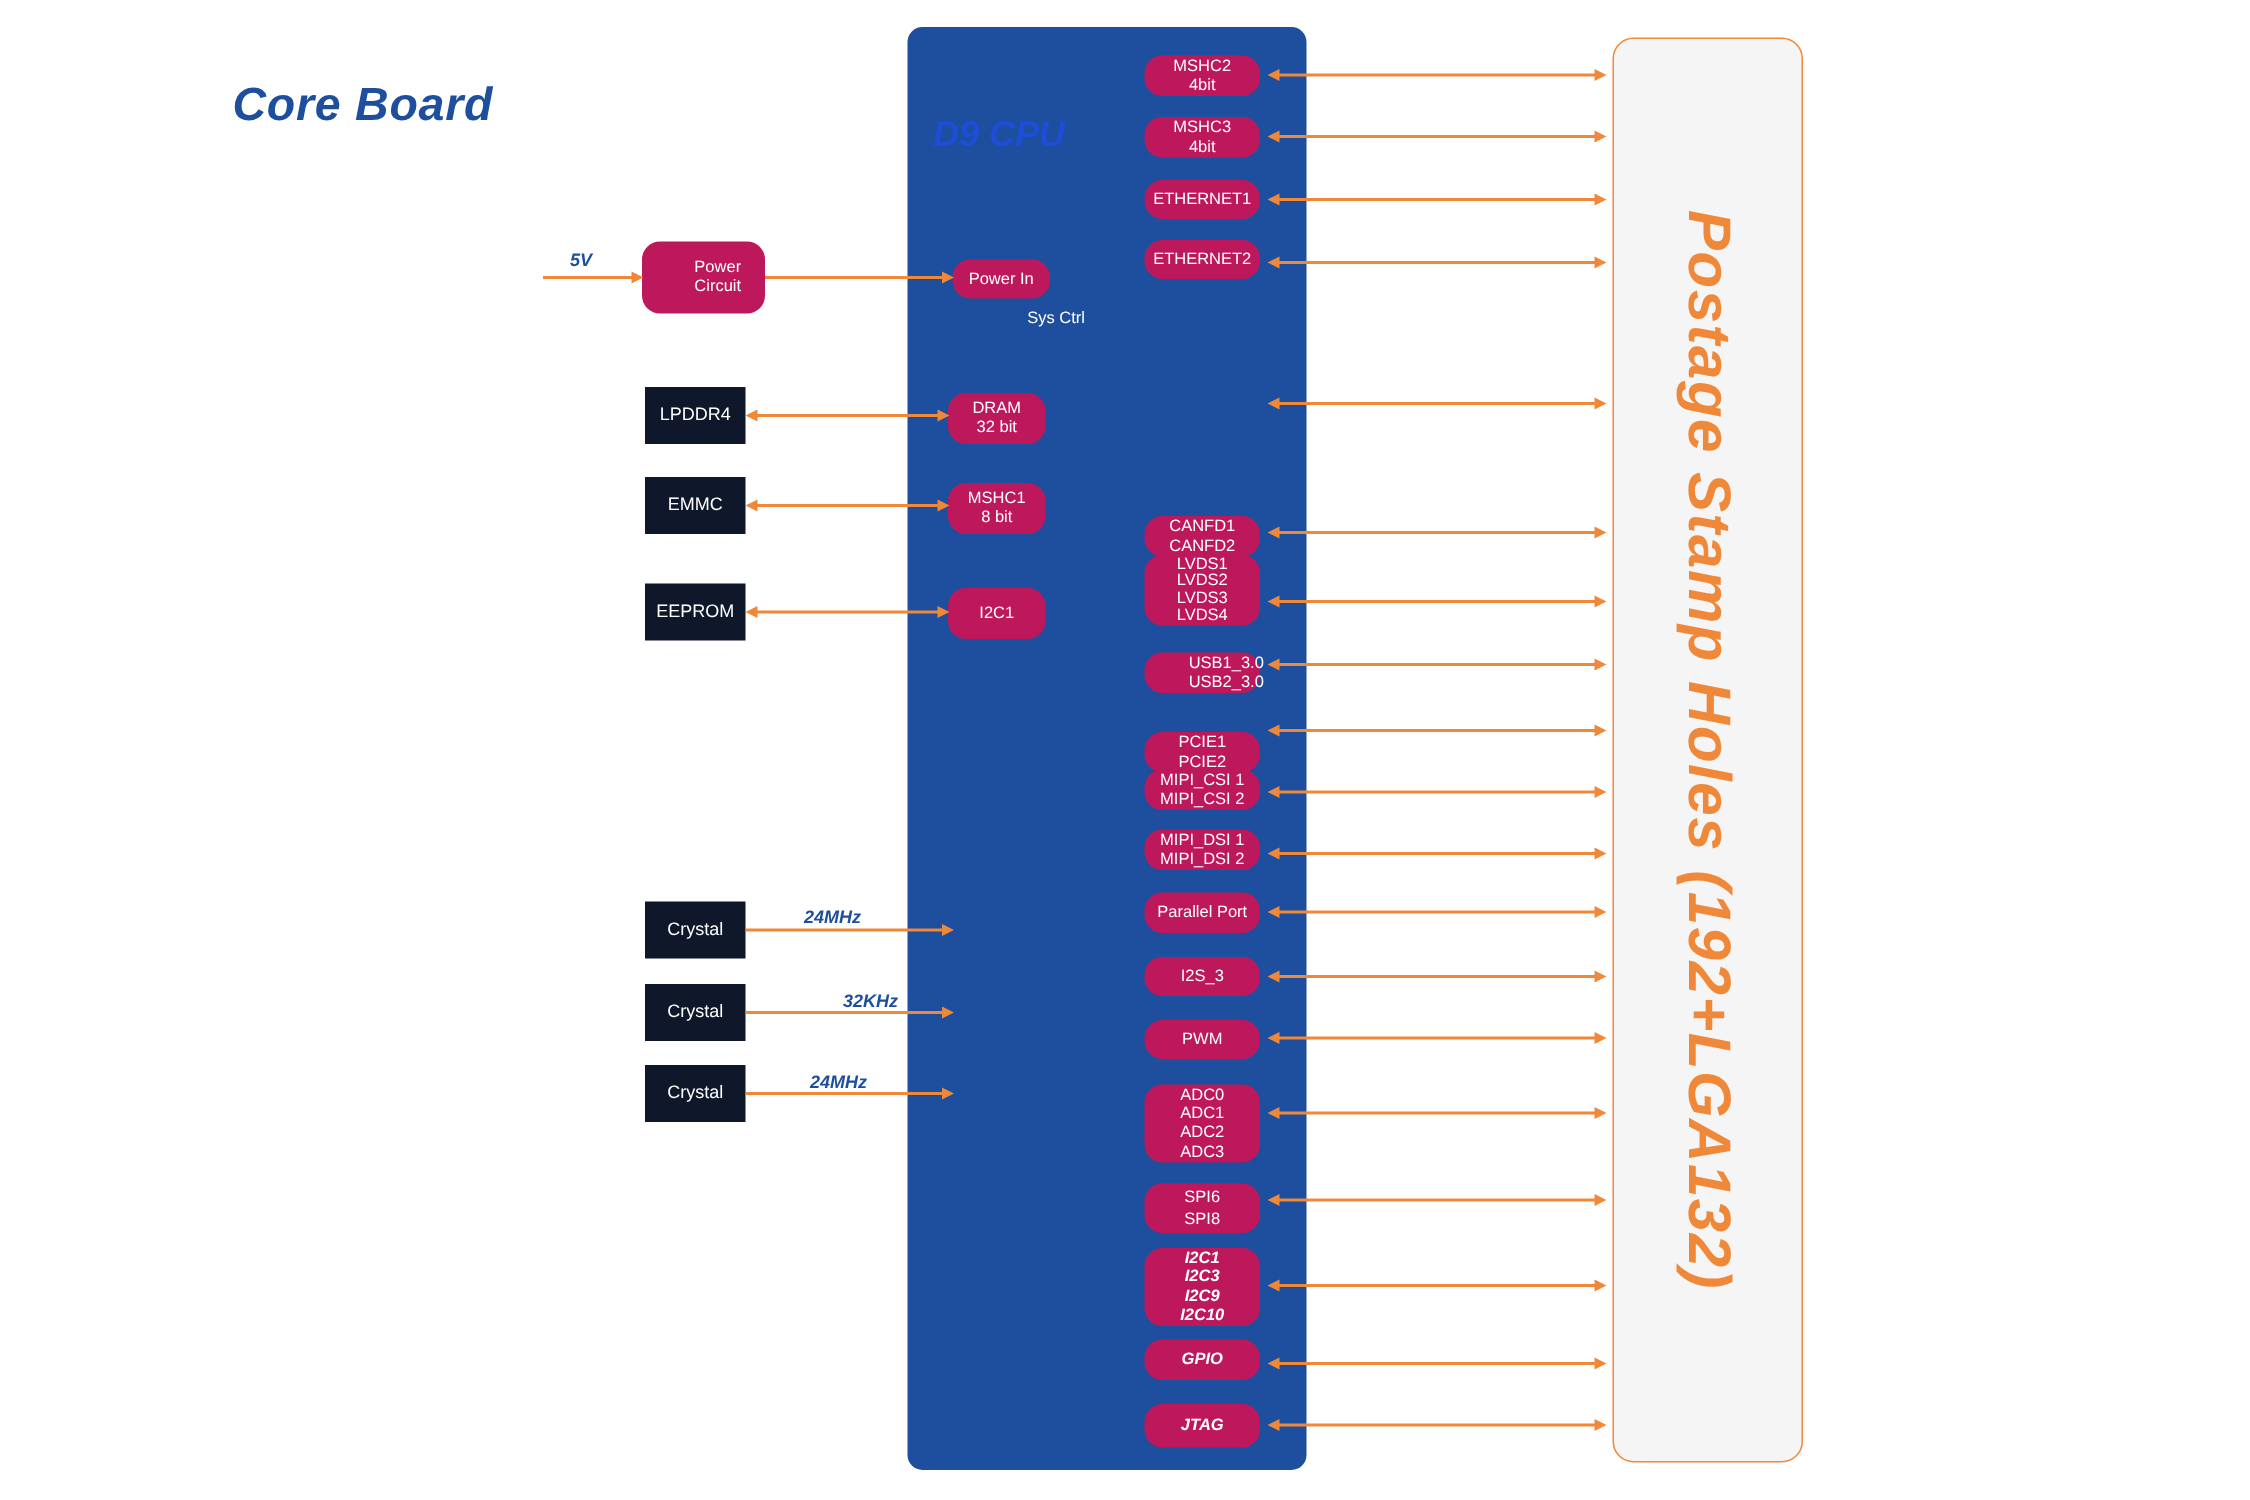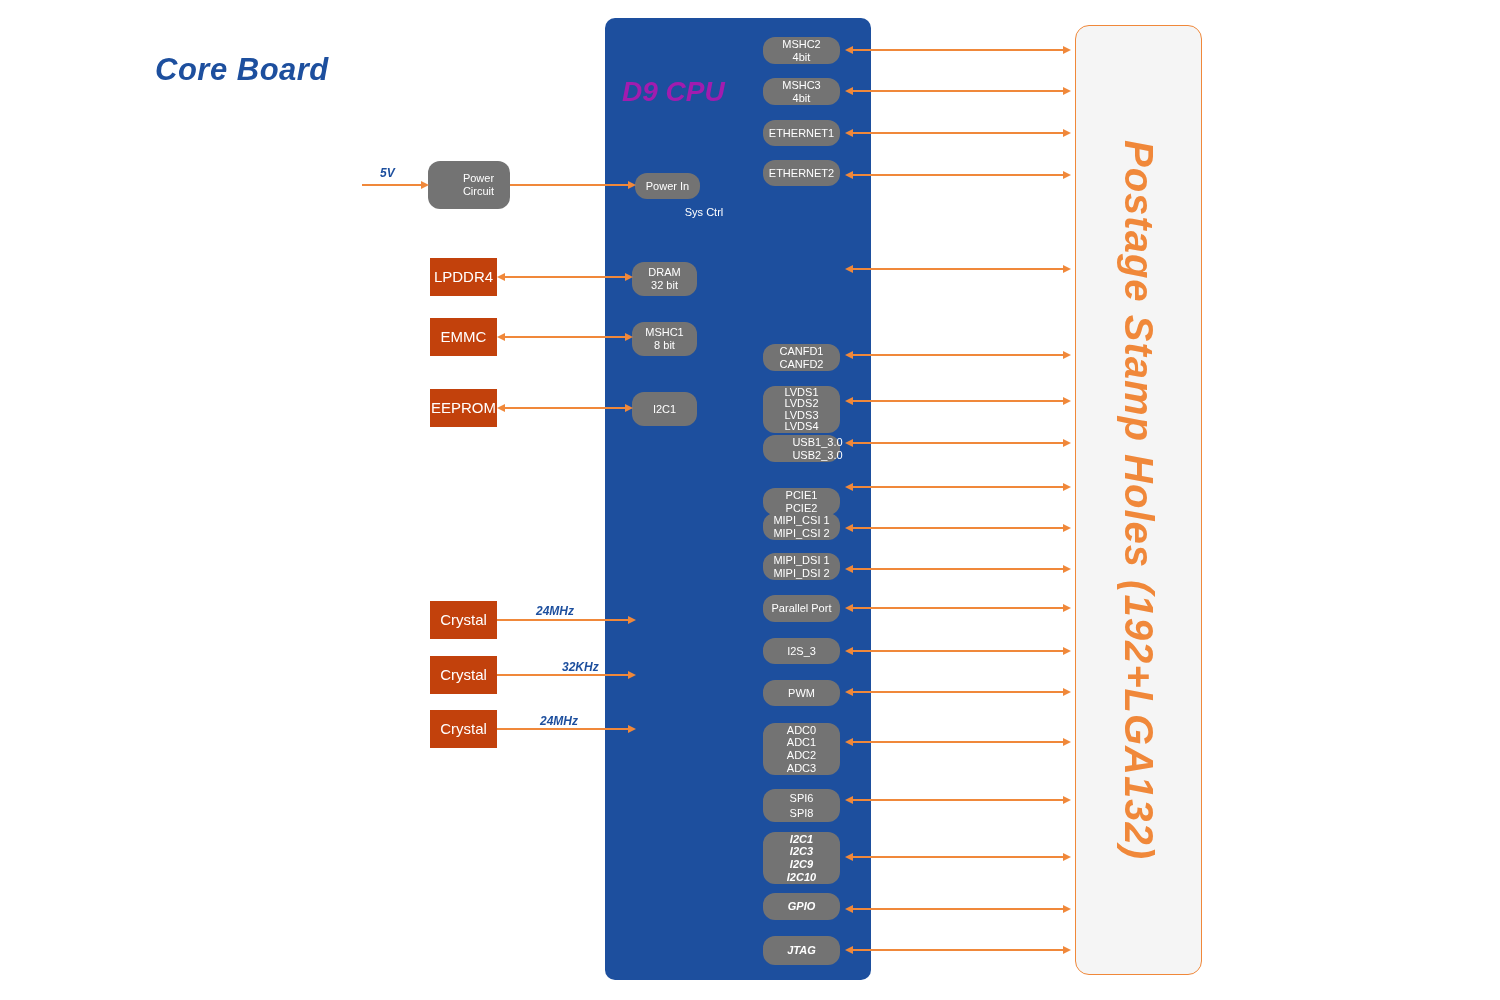--- a/index.html
+++ b/index.html
@@ -2,28 +2,28 @@
 <html><head>
 <meta charset="utf-8">
 <style>
   * { margin:0; padding:0; box-sizing:border-box; }
   html,body { background:#ffffff; font-family:"Liberation Sans", sans-serif; }
   .canvas { position:relative; width:1500px; height:1000px; background:#ffffff; overflow:hidden; }
 
   .title { position:absolute; left:155px; top:52px; font-size:31px; font-weight:bold; font-style:italic; color:#1D4F9E; letter-spacing:0.5px; }
 
   .cpu-rect { position:absolute; left:605px; top:18px; width:266px; height:962px; background:#1D4F9E; border-radius:10px; }
-  .cpu-title { position:absolute; left:622px; top:76px; font-size:28px; font-weight:bold; font-style:italic; color:#a21caf; }
+  .cpu-title { position:absolute; left:622px; top:76px; font-size:24px; font-weight:bold; font-style:italic; color:#1d4ed8; }
 
   .obox, .bbox {
     position:absolute; display:flex; align-items:center; justify-content:center;
     text-align:center; color:#ffffff; font-size:11px; line-height:1.15; white-space:pre-line;
   }
-  .obox { background:#737373;border-radius:12px; }
-  .bbox { background:#c2410c; font-size:15px; }
+  .obox { background:#be185d;border-radius:12px; }
+  .bbox { background:#0f172a; font-size:12px; }
   .port { left:763px; width:77px; }
   .it { font-style:italic; font-weight:bold; }
   .tight { line-height:11.5px; }
   .wide-line { line-height:14.5px; }
 
   .sysctrl { position:absolute; left:664px; top:206px; width:80px; text-align:center; color:#ffffff; font-size:11px; }
 
   .arrow { position:absolute; height:2px; background:#F0883A; }
   .arrow::after { content:""; position:absolute; right:-7px; top:-3px; width:0; height:0;
     border-top:4px solid transparent; border-bottom:4px solid transparent; border-left:8px solid #F0883A; }
@@ -80,21 +80,21 @@
   <div class="arrow" style="left:497px; top:728px; width:132px;"></div>
 
   <div class="obox port" style="top:37px; height:27px;">MSHC2
 4bit</div>
   <div class="obox port" style="top:78px; height:27px;">MSHC3
 4bit</div>
   <div class="obox port" style="top:120px; height:26px;">ETHERNET1</div>
   <div class="obox port" style="top:160px; height:26px;">ETHERNET2</div>
   <div class="obox port" style="top:344px; height:27px;">CANFD1
 CANFD2</div>
-  <div class="obox port tight" style="top:386px; height:47px;">LVDS1
+  <div class="obox port tight" style="top:370px; height:47px;">LVDS1
 LVDS2
 LVDS3
 LVDS4</div>
   <div class="obox port" style="top:435px; height:27px;padding-left:32px;">USB1_3.0
 USB2_3.0</div>
   <div class="obox port" style="top:488px; height:27px;">PCIE1
 PCIE2</div>
   <div class="obox port" style="top:513px; height:27px;">MIPI_CSI 1
 MIPI_CSI 2</div>
   <div class="obox port" style="top:553px; height:27px;">MIPI_DSI 1

